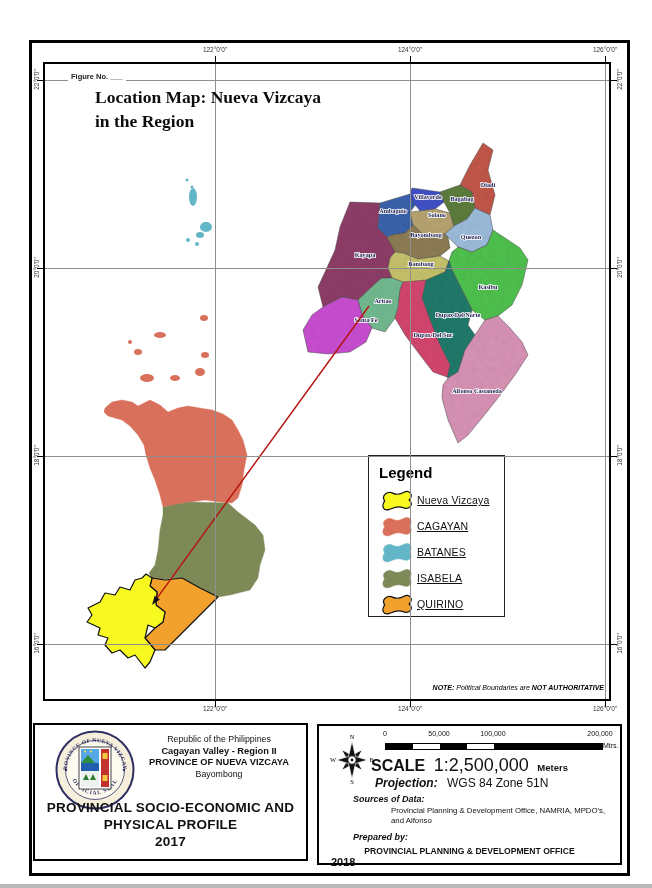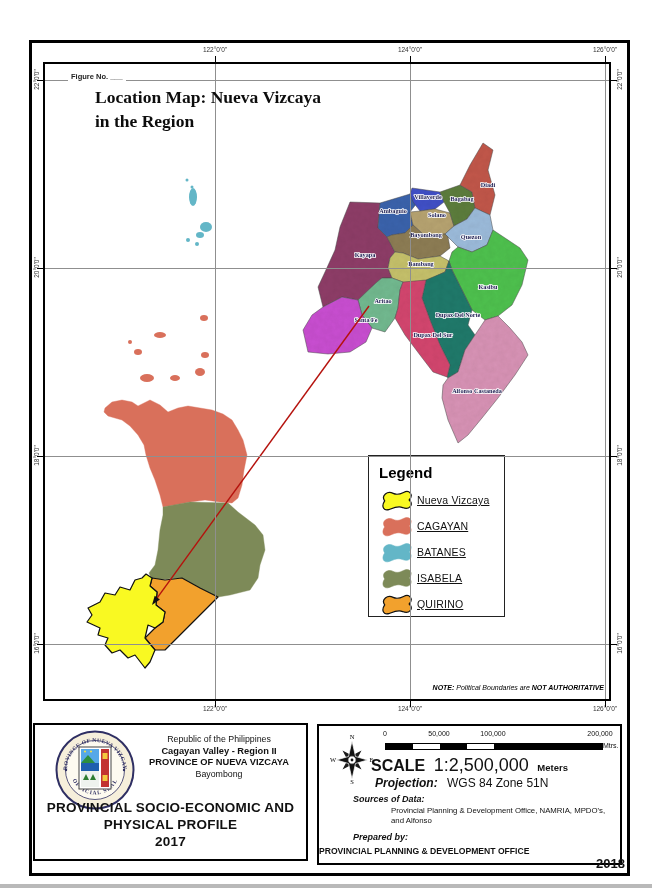--- a/index.html
+++ b/index.html
@@ -40,22 +40,22 @@
   .scale-line{position:absolute;left:0;top:29px;width:301px;text-align:center;}
   .scale-line .w1{font-weight:bold;font-size:16px;}
   .scale-line .w2{font-size:18px;margin:8px 4px;}
   .scale-line .w3{font-weight:bold;font-size:9.5px;}
   .proj-line{position:absolute;left:56px;top:50px;font-size:12px;}
   .lab-bi{font-weight:bold;font-style:italic;}
   .src-label{position:absolute;left:34px;top:68px;font-size:9px;}
   .src-1{position:absolute;left:72px;top:80px;font-size:7.8px;}
   .src-2{position:absolute;left:72px;top:90px;font-size:7.8px;}
   .prep-label{position:absolute;left:34px;top:106px;font-size:9px;}
-  .prep-val{position:absolute;left:0;top:120px;width:301px;text-align:left;font-weight:bold;font-size:8.6px;}
-  .prep-year{position:absolute;left:5px;top:130px;width:301px;text-align:right;font-weight:bold;font-size:13px;}
+  .prep-val{position:absolute;left:0;top:120px;width:301px;text-align:center;font-weight:bold;font-size:8.6px;}
+  .prep-year{position:absolute;left:12px;top:130px;width:301px;text-align:left;font-weight:bold;font-size:11px;}
   .scan-edge{position:absolute;left:0;right:0;bottom:0;height:4px;background:#b9b9b9;}
 </style>
 </head>
 <body>
 
 <div class="sheet">
   <div class="outer-border"></div>
 
   <div class="map-frame" id="map-frame">
 

